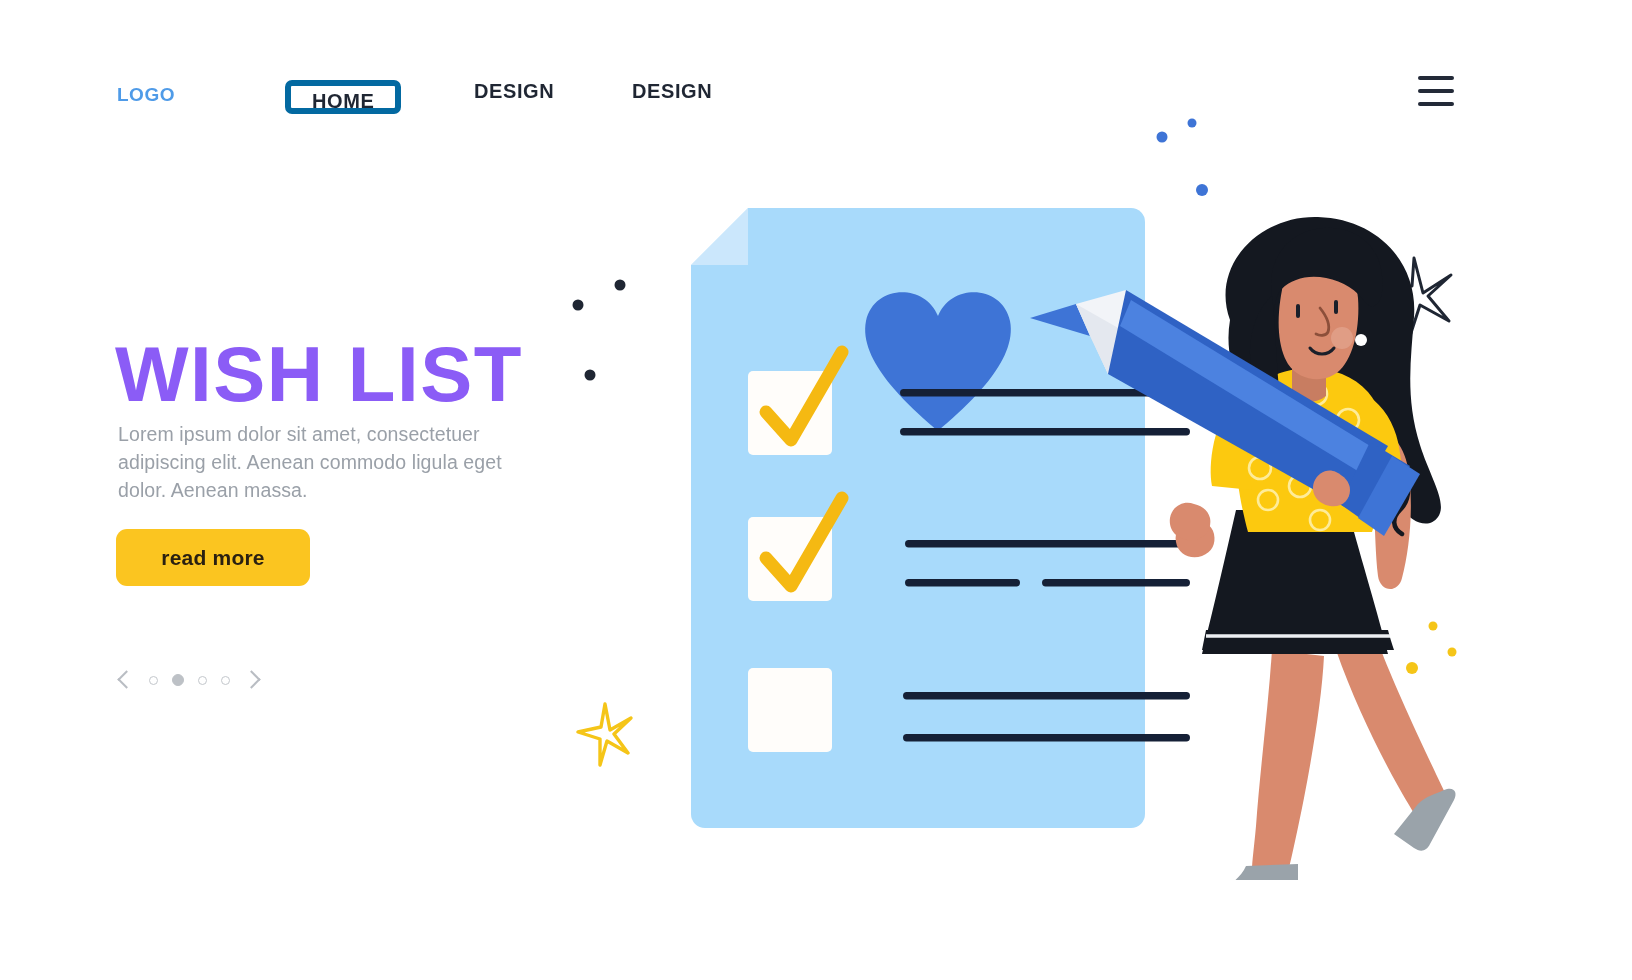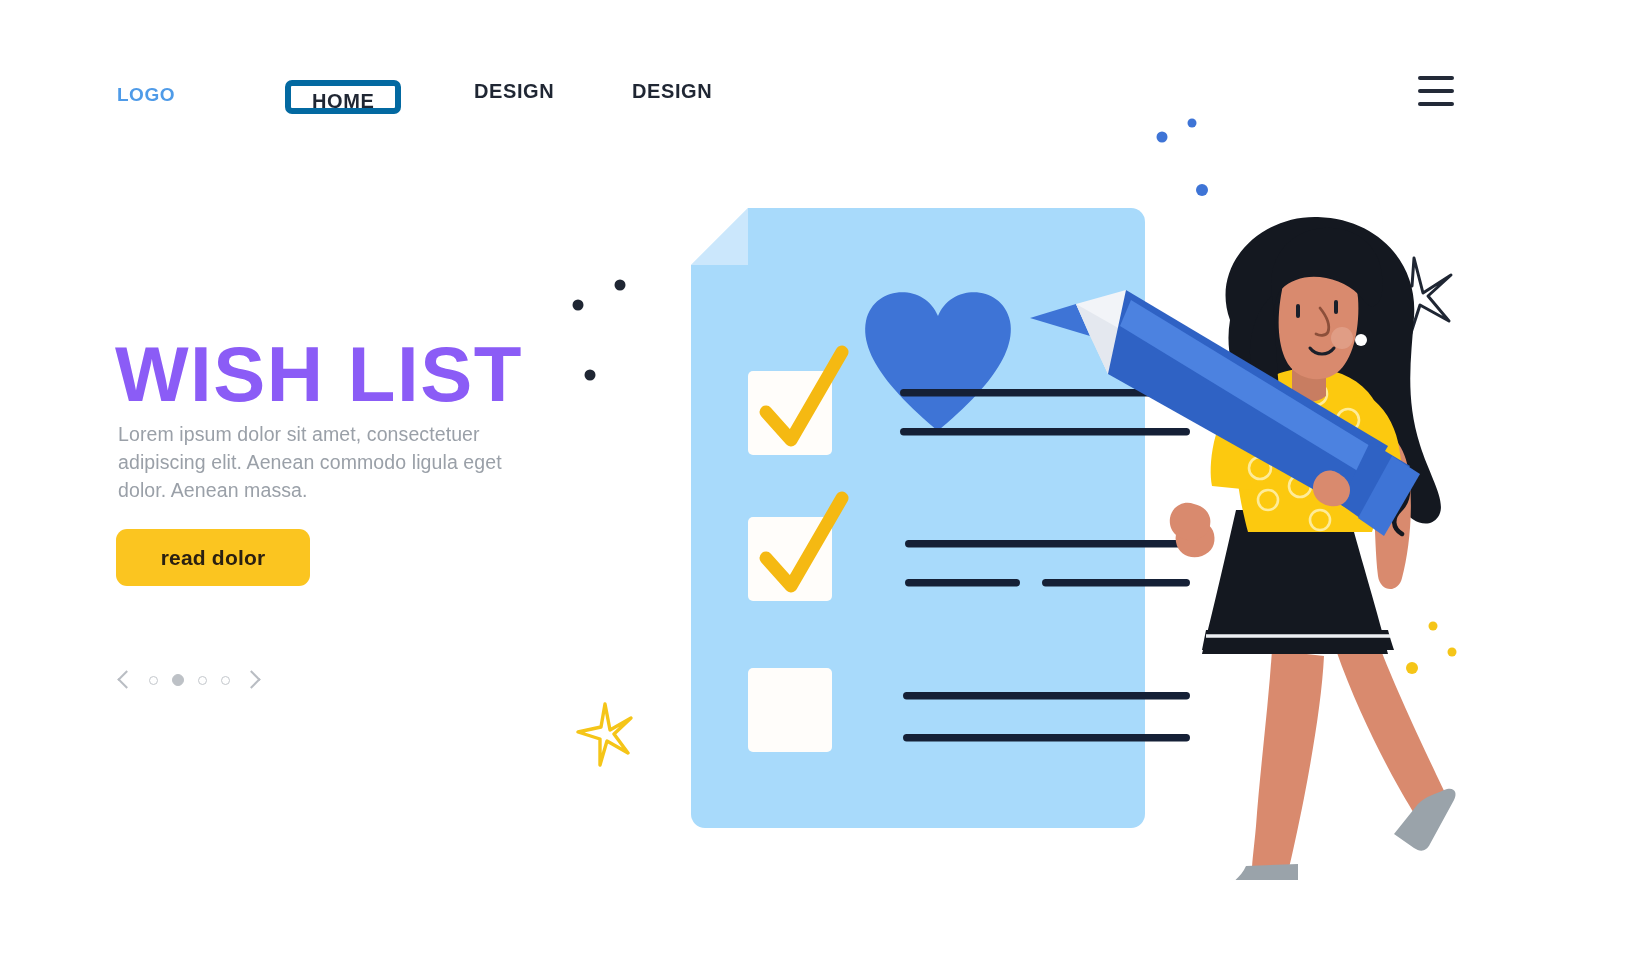--- a/index.html
+++ b/index.html
@@ -172,21 +172,21 @@
 
   <div class="hamburger">
     <span></span>
     <span></span>
     <span></span>
   </div>
 </div>
 
 <h1 class="hero-title">WISH LIST</h1>
 <p class="hero-desc">Lorem ipsum dolor sit amet, consectetuer adipiscing elit. Aenean commodo ligula eget dolor. Aenean massa.</p>
-<button class="read-more">read dolor</button>
+<button class="read-more">read more</button>
 
 <div class="carousel">
   <div class="car-arrow left"></div>
   <div class="car-dots">
     <div class="car-dot"></div>
     <div class="car-dot active"></div>
     <div class="car-dot"></div>
     <div class="car-dot"></div>
   </div>
   <div class="car-arrow right"></div>

